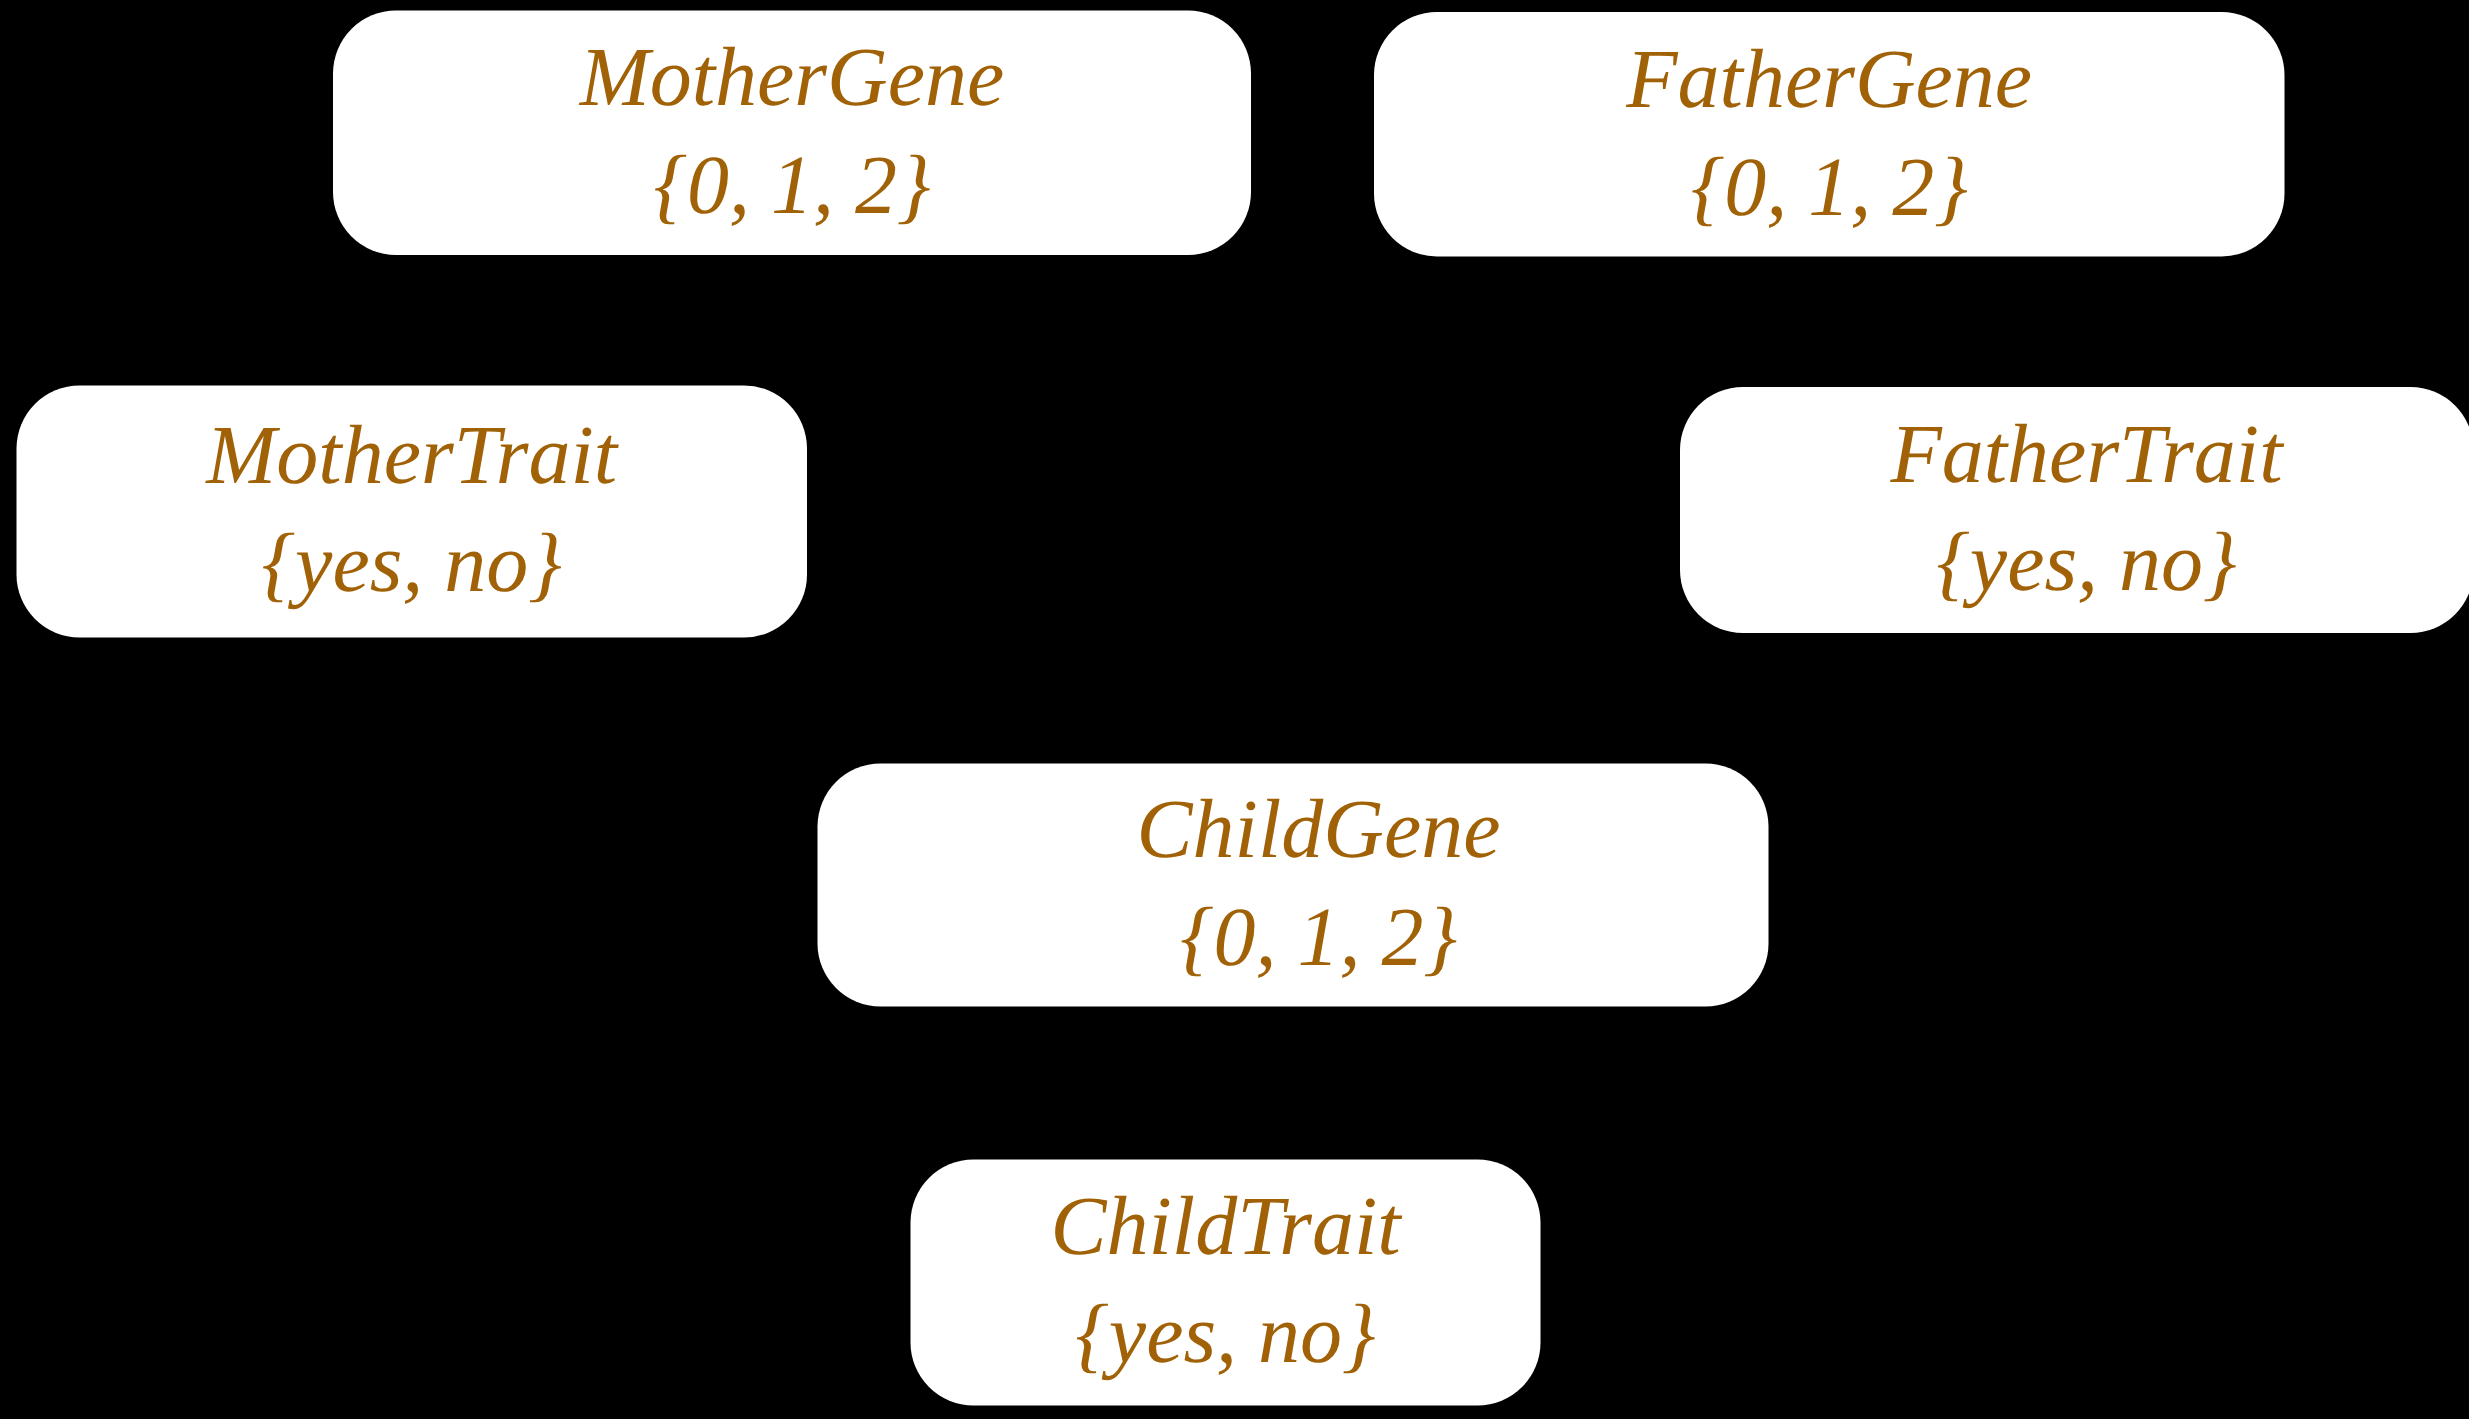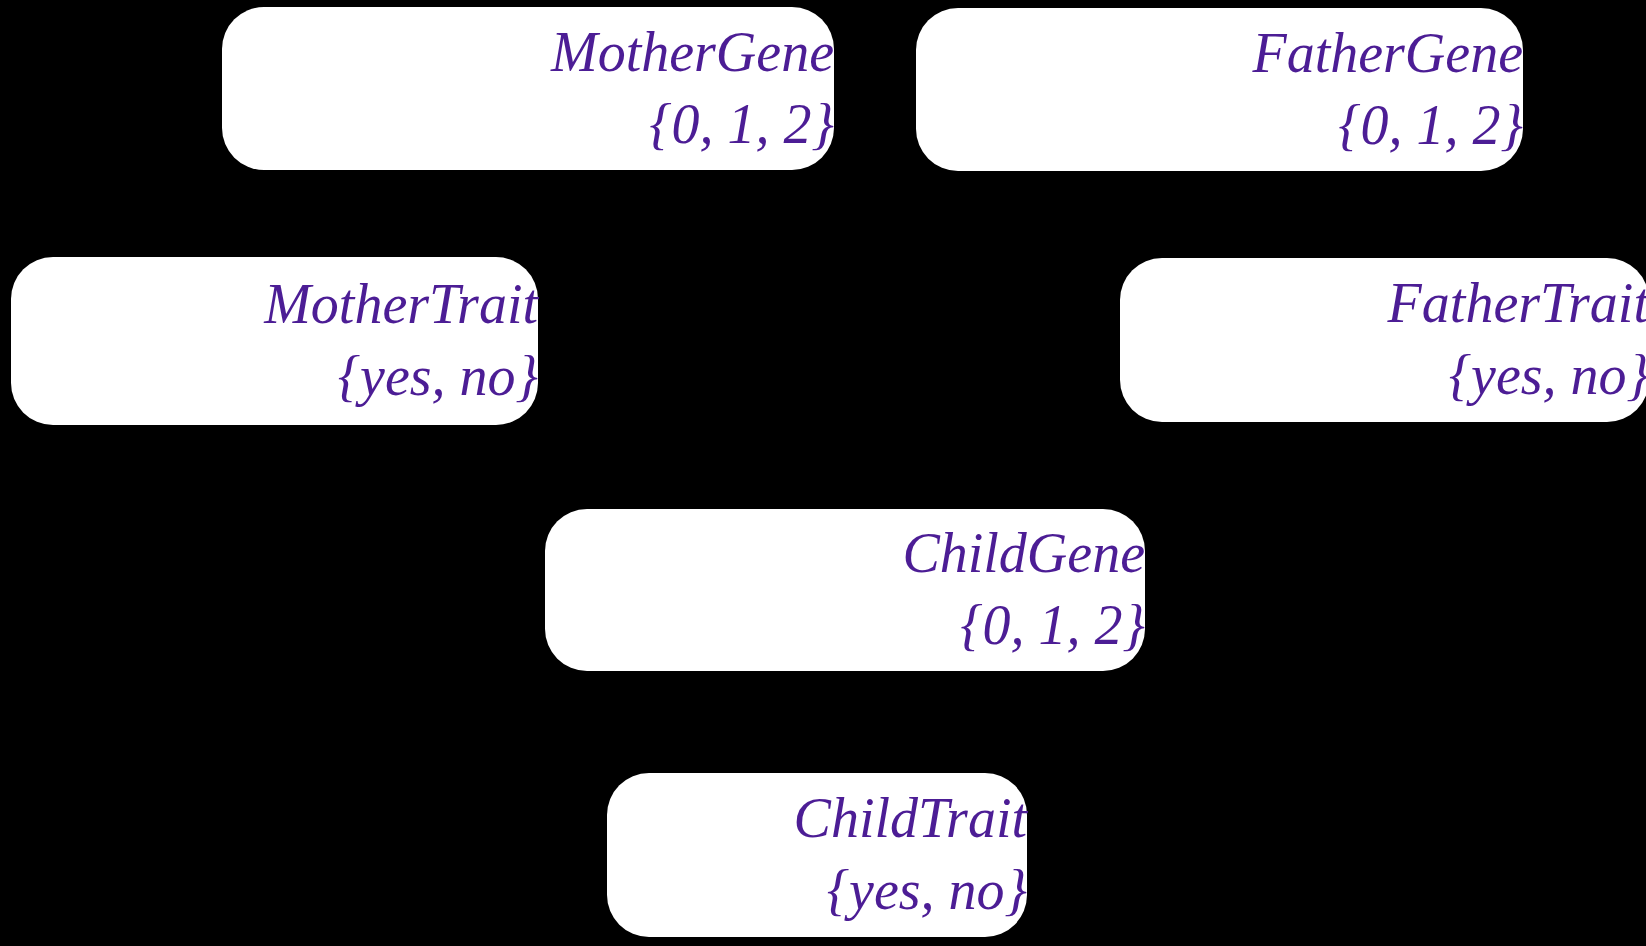--- a/index.html
+++ b/index.html
@@ -11,41 +11,41 @@
     position: relative;
     width: 1646px;
     height: 946px;
     background: #000000;
     overflow: hidden;
     font-family: "Liberation Serif", serif;
   }
   .node {
     position: absolute;
     background: #ffffff;
-    color: #4c1d95;
+    color: #a16207;
     border-radius: 42px;
     display: flex;
     flex-direction: column;
     justify-content: center;
-    align-items: flex-end;
+    align-items: center;
     text-align: center;
     font-style: italic;
     font-size: 56px;
     line-height: 1.28;
   }
   .node .node-label,
   .node .node-values {
     white-space: nowrap;
   }
   
   .node-mother-gene  { left: 222px;  top: 7px;   width: 612px; height: 163px; }
   .node-father-gene  { left: 868px;  top: 8px;   width: 607px; height: 163px; margin-left: 48px; }
   .node-mother-trait { left: 11px;   top: 257px; width: 527px; height: 168px; }
   .node-father-trait { left: 1120px; top: 258px; width: 516px; height: 164px; padding-left: 13px; }
-  .node-child-gene   { left: 545px;  top: 509px; width: 600px; height: 162px; }
+  .node-child-gene   { left: 545px;  top: 509px; width: 600px; height: 162px; padding-left: 34px; }
   .node-child-trait  { left: 607px;  top: 773px; width: 420px; height: 164px; }
 </style>
 </head>
 <body>
 
 <div class="stage">
 
   <div class="node node-mother-gene">
     <div class="node-label">MotherGene</div>
     <div class="node-values">{0, 1, 2}</div>

